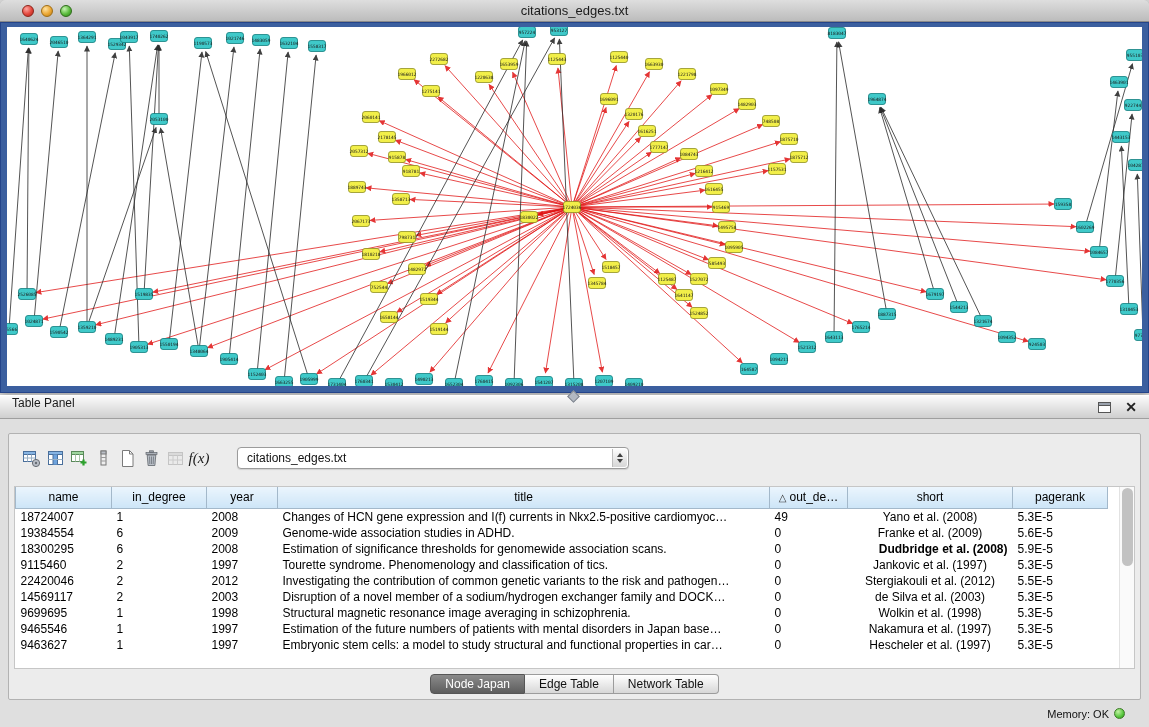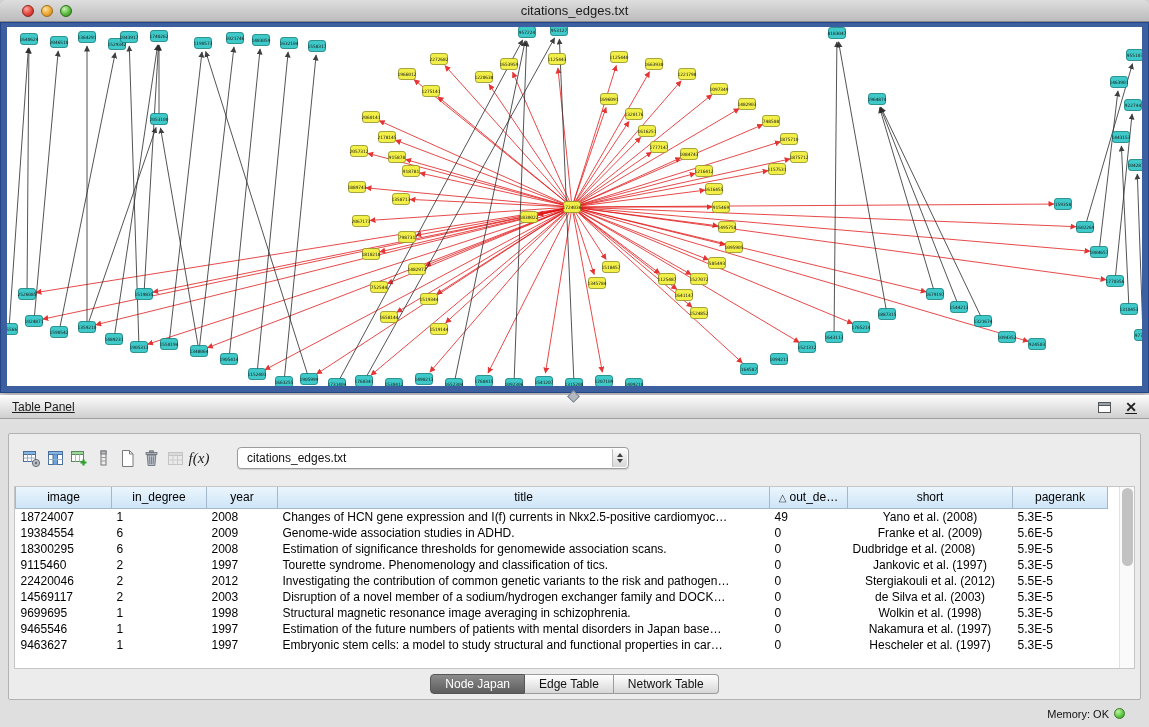--- a/index.html
+++ b/index.html
@@ -18,21 +18,21 @@
   .tl-max   { background:radial-gradient(circle at 35% 30%, #c8f3b4, #59bb3c 55%, #2f7d1d); border:1px solid #2d6c19; }
   .graph-frame { position:absolute; top:22px; left:0; width:1149px; height:371px; background:#3b5f9f; padding:5px 7px 7px 7px; box-shadow:inset 0 0 0 1px #24448a; }
   .graph-canvas { width:100%; height:100%; background:#ffffff; }
   .graph-canvas svg { width:100%; height:100%; display:block; }
 
   
   .splitter-handle { position:absolute; top:392px; left:569px; width:9px; height:9px; background:#b3b9c2; border:1px solid #7d838c; transform:rotate(45deg); z-index:6; }
 
   
   .table-panel { position:absolute; top:395px; left:0; width:1149px; height:305px; }
-  .panel-titlebar { height:24px; background:linear-gradient(#fbfbfb,#cfcfcf); border-top:1px solid #ffffff; border-bottom:1px solid #9f9f9f; display:flex; align-items:center; padding:0 12px; font-size:12px; color:#1a1a1a;text-decoration:underline; }
+  .panel-titlebar { height:24px; background:linear-gradient(#fbfbfb,#cfcfcf); border-top:1px solid #ffffff; border-bottom:1px solid #9f9f9f; display:flex; padding:0 12px; font-size:12px; color:#1a1a1a; }
   .panel-actions { margin-left:auto; display:flex; gap:14px; align-items:center; }
   .float-icon svg { display:block; }
   .close-icon { font-size:14px; font-weight:bold; color:#222; line-height:1; }
   .panel-body { position:absolute; top:38px; left:8px; right:8px; bottom:0; background:#ececec; border:1px solid #b2b2b2; border-radius:2px; }
 
   .toolbar { position:absolute; top:11px; left:10px; display:flex; align-items:center; height:26px; }
   .tool-btn { width:24px; height:24px; border:none; background:transparent; display:flex; align-items:center; justify-content:center; padding:0; }
   .tool-btn svg { display:block; }
   .fx-label { font-family:"Liberation Serif", serif; font-style:italic; font-size:15px; color:#1a1a1a; }
   .dropdown { margin-left:26px; width:392px; height:22px; background:#fff; border:1px solid #9b9b9b; border-radius:4px; display:flex; align-items:center; font-size:12px; color:#111; padding-left:9px; position:relative; box-shadow:0 1px 1px rgba(0,0,0,.12); }
@@ -741,21 +741,21 @@
               <col style="width: 96px;">
               <col style="width: 95px;">
               <col style="width: 71px;">
               <col style="width: 492px;">
               <col style="width: 78px;">
               <col style="width: 165px;">
               <col style="width: 95px;">
             </colgroup>
             <thead>
               <tr>
-                <th><span>image</span></th>
+                <th><span>name</span></th>
                 <th><span>in_degree</span></th>
                 <th><span>year</span></th>
                 <th><span>title</span></th>
                 <th><span class="sort-tri">△</span><span>out_de…</span></th>
                 <th><span>short</span></th>
                 <th><span>pagerank</span></th>
               </tr>
             </thead>
             <tbody>
               <tr>
@@ -775,21 +775,21 @@
                 <td>0</td>
                 <td style="text-align: center;">Franke et al. (2009)</td>
                 <td>5.6E-5</td>
               </tr>
               <tr>
                 <td>18300295</td>
                 <td>6</td>
                 <td>2008</td>
                 <td>Estimation of significance thresholds for genomewide association scans.</td>
                 <td>0</td>
-                <td style="text-align: left;">Dudbridge et al. (2008)</td>
+                <td style="text-align: right; font-weight: bold;">Dudbridge et al. (2008)</td>
                 <td>5.9E-5</td>
               </tr>
               <tr>
                 <td>9115460</td>
                 <td>2</td>
                 <td>1997</td>
                 <td>Tourette syndrome. Phenomenology and classification of tics.</td>
                 <td>0</td>
                 <td style="text-align: center;">Jankovic et al. (1997)</td>
                 <td>5.3E-5</td>

